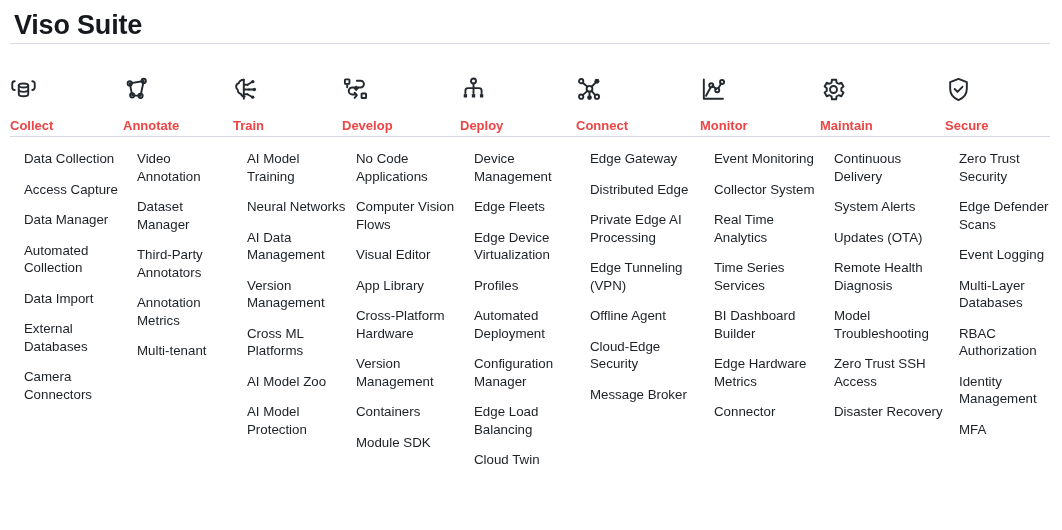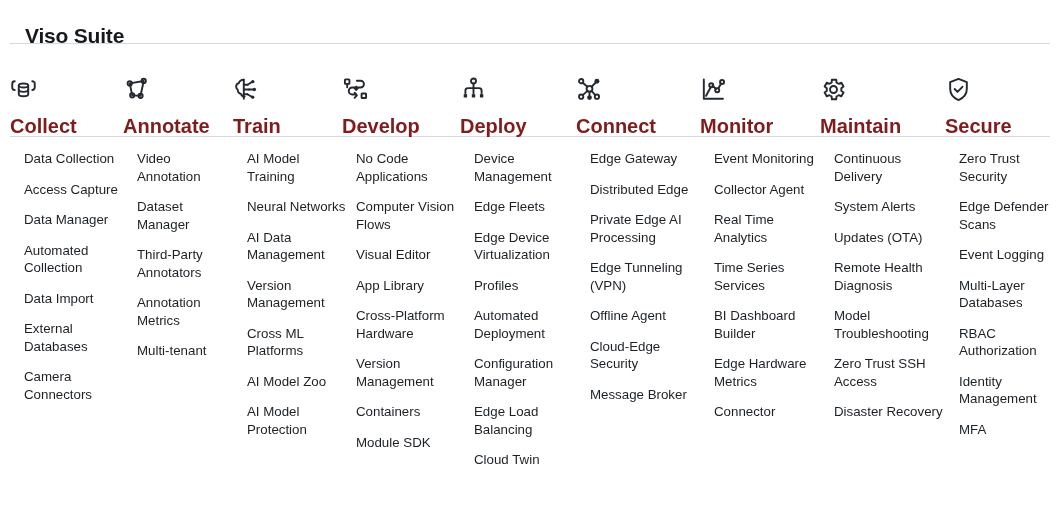--- a/index.html
+++ b/index.html
@@ -24,26 +24,26 @@
     overflow: hidden;
   }
 
   
   .title-bar {
     padding: 6px 0 0 10px;
     height: 38px;
     box-sizing: border-box;
   }
   .app-title {
-    font-size: 21px;
+    font-size: 27px;
     font-weight: bold;
     letter-spacing: -0.2px;
     color: #16191d;
     line-height: 30px;
-    margin: 15px;
+    margin: 4px;
   }
 
   .divider {
     height: 1px;
     background: #d6dae0;
     margin: 0 12px 0 10px;
     border: 0;
   }
   .divider.top { margin-top: 5px; }
 
@@ -65,23 +65,23 @@
     height: 30px;
     display: block;
     margin-bottom: 10px;
   }
   .cat-icon svg {
     display: block;
     width: 27px;
     height: 27px;
   }
   .cat-label {
-    font-size: 20px;
+    font-size: 13px;
     font-weight: bold;
-    color: #7f1d1d;
+    color: #ef4444;
     line-height: 20px;
     white-space: nowrap;
   }
 
   
   .cols {
     display: flex;
     padding-left: 24px;
     padding-right: 8px;
     padding-top: 13px;
@@ -306,21 +306,21 @@
         <div class="feature">Edge Gateway</div>
         <div class="feature">Distributed Edge</div>
         <div class="feature">Private Edge AI Processing</div>
         <div class="feature">Edge Tunneling (VPN)</div>
         <div class="feature">Offline Agent</div>
         <div class="feature">Cloud-Edge Security</div>
         <div class="feature">Message Broker</div>
       </div>
       <div class="col col-6">
         <div class="feature">Event Monitoring</div>
-        <div class="feature">Collector Agent</div>
+        <div class="feature">Collector System</div>
         <div class="feature">Real Time Analytics</div>
         <div class="feature">Time Series Services</div>
         <div class="feature">BI Dashboard Builder</div>
         <div class="feature">Edge Hardware Metrics</div>
         <div class="feature">Connector</div>
       </div>
       <div class="col col-7">
         <div class="feature">Continuous Delivery</div>
         <div class="feature">System Alerts</div>
         <div class="feature">Updates (OTA)</div>

